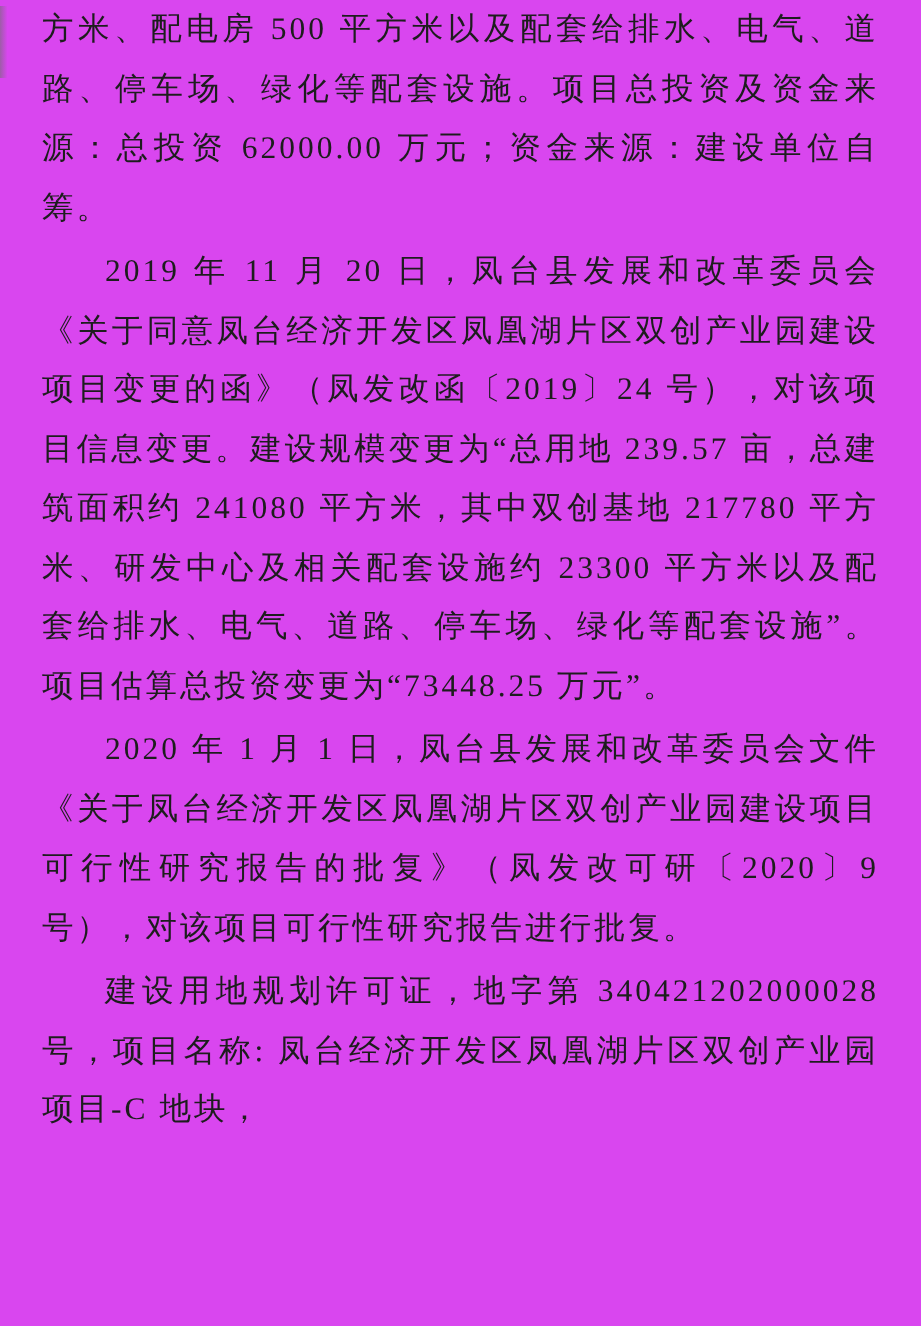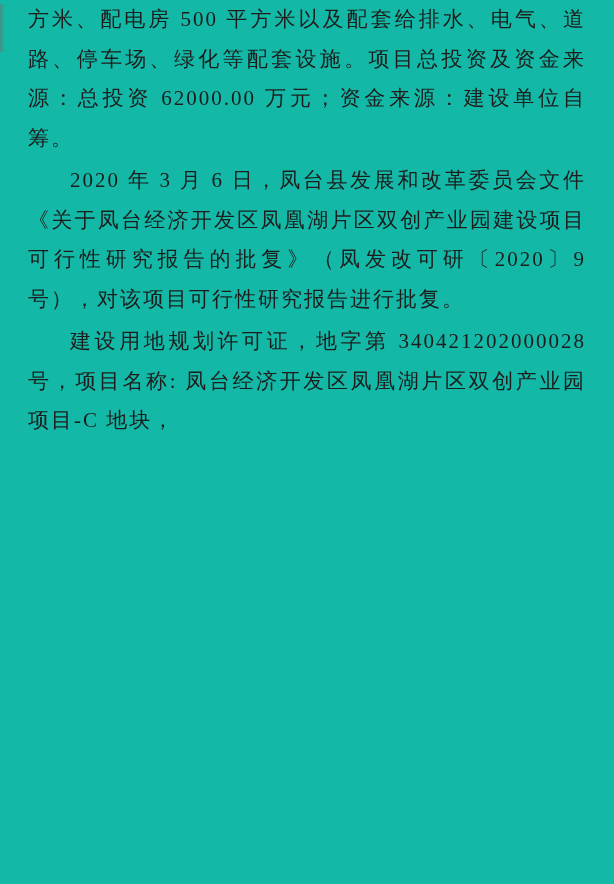--- a/index.html
+++ b/index.html
@@ -4,21 +4,21 @@
 <style>
   html, body {
     margin: 0;
     padding: 0;
     background: #ffffff;
   }
   .page {
     position: relative;
     width: 614px;
     height: 884px;
-    background: #14b8a6;
+    background: #d946ef;
     overflow: hidden;
     box-sizing: border-box;
     padding: 0 28px 0 28px;
   }
   .text-block {
     font-family: "Liberation Serif", "DejaVu Serif", serif;
     font-size: 21px;
     line-height: 39.5px;
     color: #1d1d1d;
     text-align: justify;
@@ -41,16 +41,17 @@
     pointer-events: none;
   }
 </style>
 </head>
 <body>
 
 <div class="page">
   <div class="scan-smudge"></div>
   <div class="text-block">
     <p class="para">方米、配电房 500 平方米以及配套给排水、电气、道路、停车场、绿化等配套设施。项目总投资及资金来源：总投资 62000.00 万元；资金来源：建设单位自筹。</p>
-    <p class="para indent">2020 年 3 月 6 日，凤台县发展和改革委员会文件《关于凤台经济开发区凤凰湖片区双创产业园建设项目可行性研究报告的批复》（凤发改可研〔2020〕9 号），对该项目可行性研究报告进行批复。</p>
+    <p class="para indent">2019 年 11 月 20 日，凤台县发展和改革委员会《关于同意凤台经济开发区凤凰湖片区双创产业园建设项目变更的函》（凤发改函〔2019〕24 号），对该项目信息变更。建设规模变更为“总用地 239.57 亩，总建筑面积约 241080 平方米，其中双创基地 217780 平方米、研发中心及相关配套设施约 23300 平方米以及配套给排水、电气、道路、停车场、绿化等配套设施”。项目估算总投资变更为“73448.25 万元”。</p>
+    <p class="para indent">2020 年 1 月 1 日，凤台县发展和改革委员会文件《关于凤台经济开发区凤凰湖片区双创产业园建设项目可行性研究报告的批复》（凤发改可研〔2020〕9 号），对该项目可行性研究报告进行批复。</p>
     <p class="para indent">建设用地规划许可证，地字第 340421202000028 号，项目名称: 凤台经济开发区凤凰湖片区双创产业园项目-C 地块，</p>
   </div>
 </div>
 
 </body></html>

